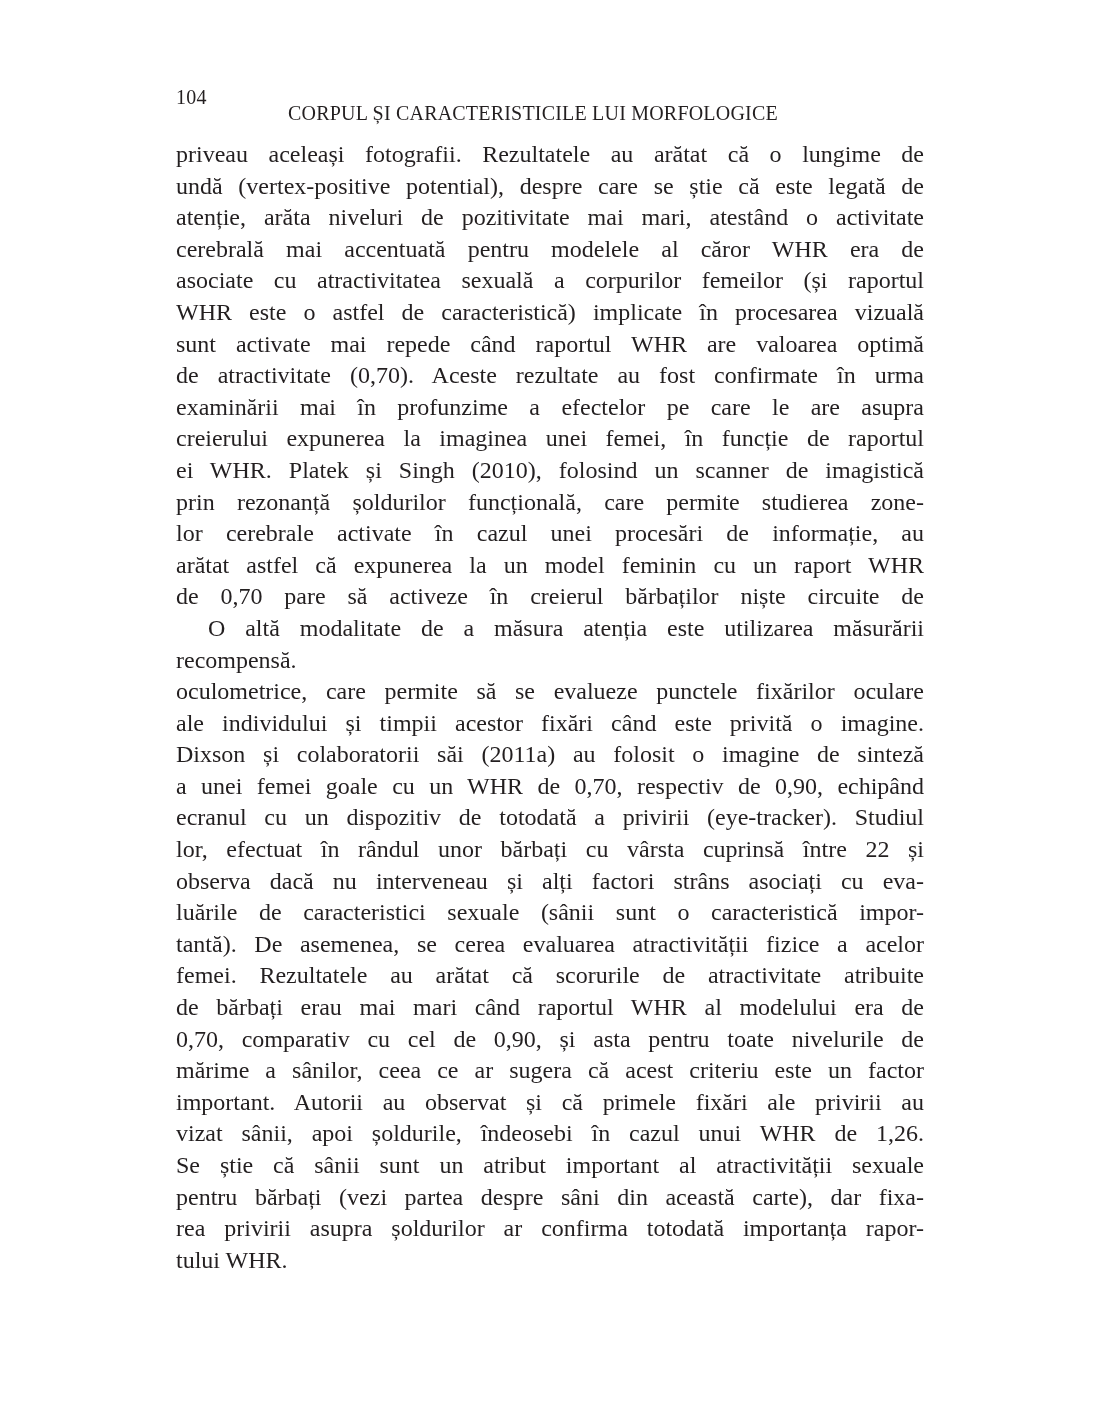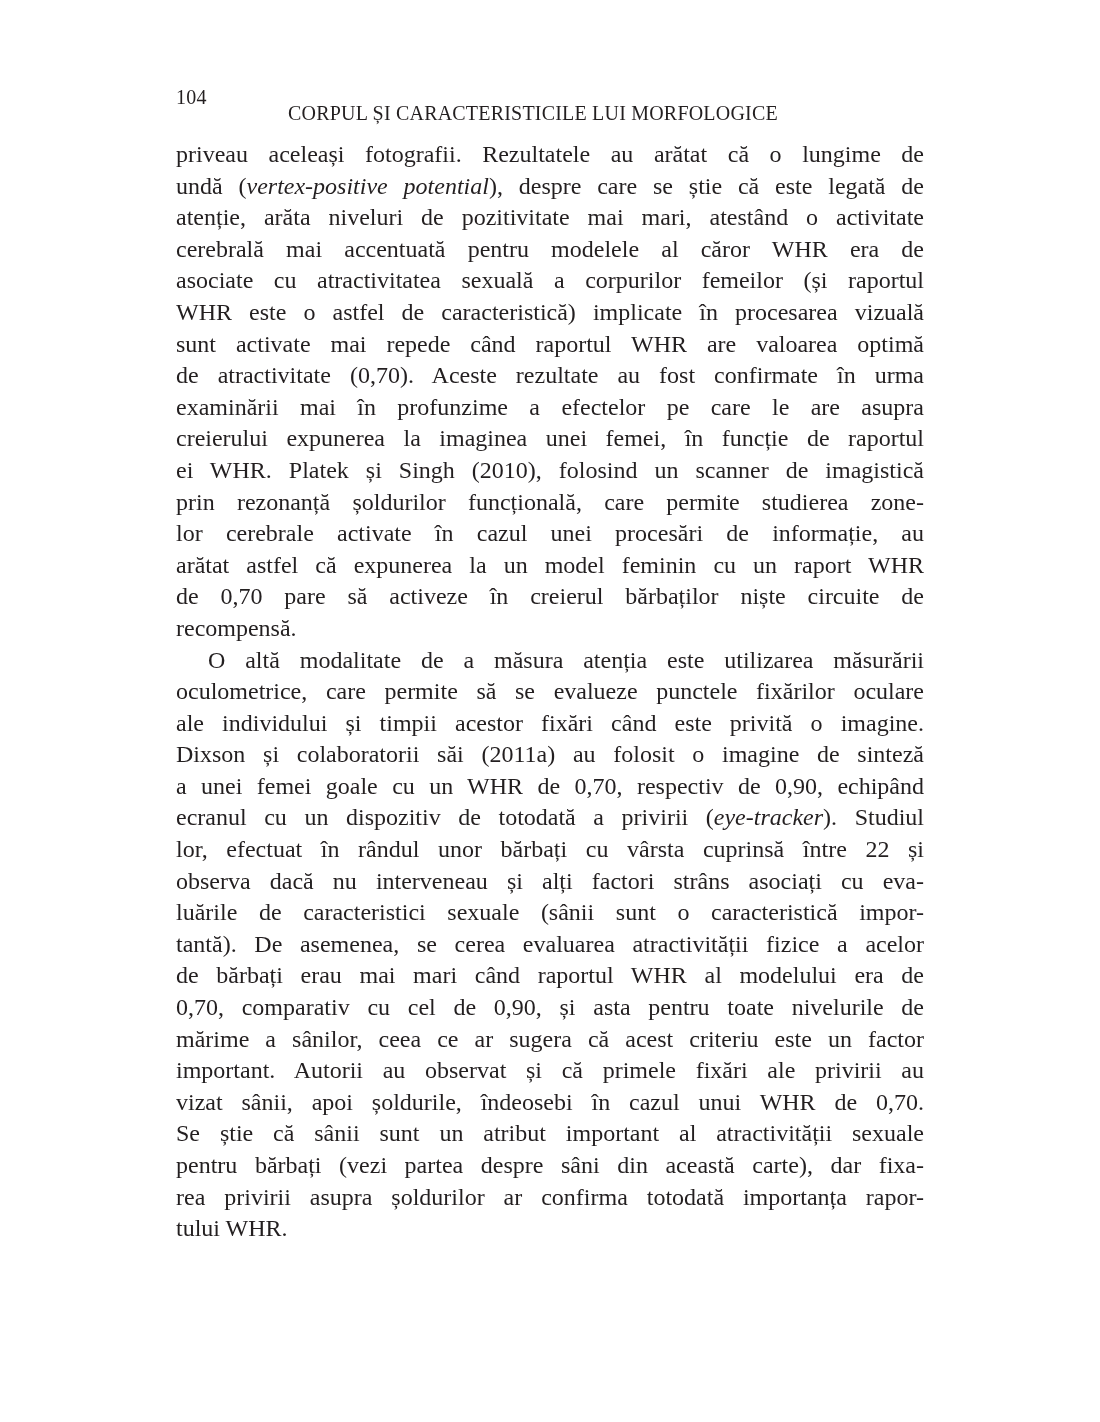--- a/index.html
+++ b/index.html
@@ -8,21 +8,21 @@
   .page { position: absolute; left: 0; top: 0; width: 1100px; height: 1018px; }
   .running-head { position: absolute; left: 176px; top: 86px; width: 750px; height: 26px;
                   font-size: 20px; letter-spacing: 0.2px; }
   .folio { position: absolute; left: 0; top: 0; }
   .head-title { position: absolute; left: 112px; top: 16px; white-space: nowrap; }
   .body-text { position: absolute; left: 176px; top: 139px; width: 748px; }
   .line { height: 31.6px; line-height: 31.6px; font-size: 24px; white-space: nowrap;
           text-align: justify; text-align-last: justify; overflow: hidden; }
   .line.last { text-align-last: left; }
   .line.indent { padding-left: 32px; }
-  .seg-i { font-style: italic; }
+  .seg-i { }
 </style>
 </head>
 <body>
 
 <div class="page">
   <div class="running-head">
     <span class="folio">104</span>
     <span class="head-title">CORPUL ȘI CARACTERISTICILE LUI MORFOLOGICE</span>
   </div>
   <div class="body-text" id="body-text">
@@ -34,34 +34,35 @@
       <div class="line"><span>WHR este o astfel de caracteristică) implicate în procesarea vizuală</span></div>
       <div class="line"><span>sunt activate mai repede când raportul WHR are valoarea optimă</span></div>
       <div class="line"><span>de atractivitate (0,70). Aceste rezultate au fost confirmate în urma</span></div>
       <div class="line"><span>examinării mai în profunzime a efectelor pe care le are asupra</span></div>
       <div class="line"><span>creierului expunerea la imaginea unei femei, în funcție de raportul</span></div>
       <div class="line"><span>ei WHR. Platek și Singh (2010), folosind un scanner de imagistică</span></div>
       <div class="line"><span>prin rezonanță șoldurilor funcțională, care permite studierea zone-</span></div>
       <div class="line"><span>lor cerebrale activate în cazul unei procesări de informație, au</span></div>
       <div class="line"><span>arătat astfel că expunerea la un model feminin cu un raport WHR</span></div>
       <div class="line"><span>de 0,70 pare să activeze în creierul bărbaților niște circuite de</span></div>
+      <div class="line indent"><span>O altă modalitate de a măsura atenția este utilizarea măsurării</span></div>
       <div class="line last"><span>recompensă.</span></div>
-      <div class="line indent"><span>O altă modalitate de a măsura atenția este utilizarea măsurării</span></div>
       <div class="line"><span>oculometrice, care permite să se evalueze punctele fixărilor oculare</span></div>
       <div class="line"><span>ale individului și timpii acestor fixări când este privită o imagine.</span></div>
       <div class="line"><span>Dixson și colaboratorii săi (2011a) au folosit o imagine de sinteză</span></div>
       <div class="line"><span>a unei femei goale cu un WHR de 0,70, respectiv de 0,90, echipând</span></div>
       <div class="line"><span>ecranul cu un dispozitiv de totodată a privirii (</span><span class="seg-i">eye-tracker</span><span>). Studiul</span></div>
       <div class="line"><span>lor, efectuat în rândul unor bărbați cu vârsta cuprinsă între 22 și</span></div>
       <div class="line"><span>observa dacă nu interveneau și alți factori strâns asociați cu eva-</span></div>
       <div class="line"><span>luările de caracteristici sexuale (sânii sunt o caracteristică impor-</span></div>
       <div class="line"><span>tantă). De asemenea, se cerea evaluarea atractivității fizice a acelor</span></div>
+      <div class="line"><span>femei. Rezultatele au arătat că scorurile de atractivitate atribuite</span></div>
       <div class="line"><span>de bărbați erau mai mari când raportul WHR al modelului era de</span></div>
       <div class="line"><span>0,70, comparativ cu cel de 0,90, și asta pentru toate nivelurile de</span></div>
       <div class="line"><span>mărime a sânilor, ceea ce ar sugera că acest criteriu este un factor</span></div>
       <div class="line"><span>important. Autorii au observat și că primele fixări ale privirii au</span></div>
-      <div class="line"><span>vizat sânii, apoi șoldurile, îndeosebi în cazul unui WHR de 0,70.</span></div>
+      <div class="line"><span>vizat sânii, apoi șoldurile, îndeosebi în cazul unui WHR de 1,26.</span></div>
       <div class="line"><span>Se știe că sânii sunt un atribut important al atractivității sexuale</span></div>
       <div class="line"><span>pentru bărbați (vezi partea despre sâni din această carte), dar fixa-</span></div>
       <div class="line"><span>rea privirii asupra șoldurilor ar confirma totodată importanța rapor-</span></div>
       <div class="line last"><span>tului WHR.</span></div>
     </div>
 </div>
 
 </body></html>

